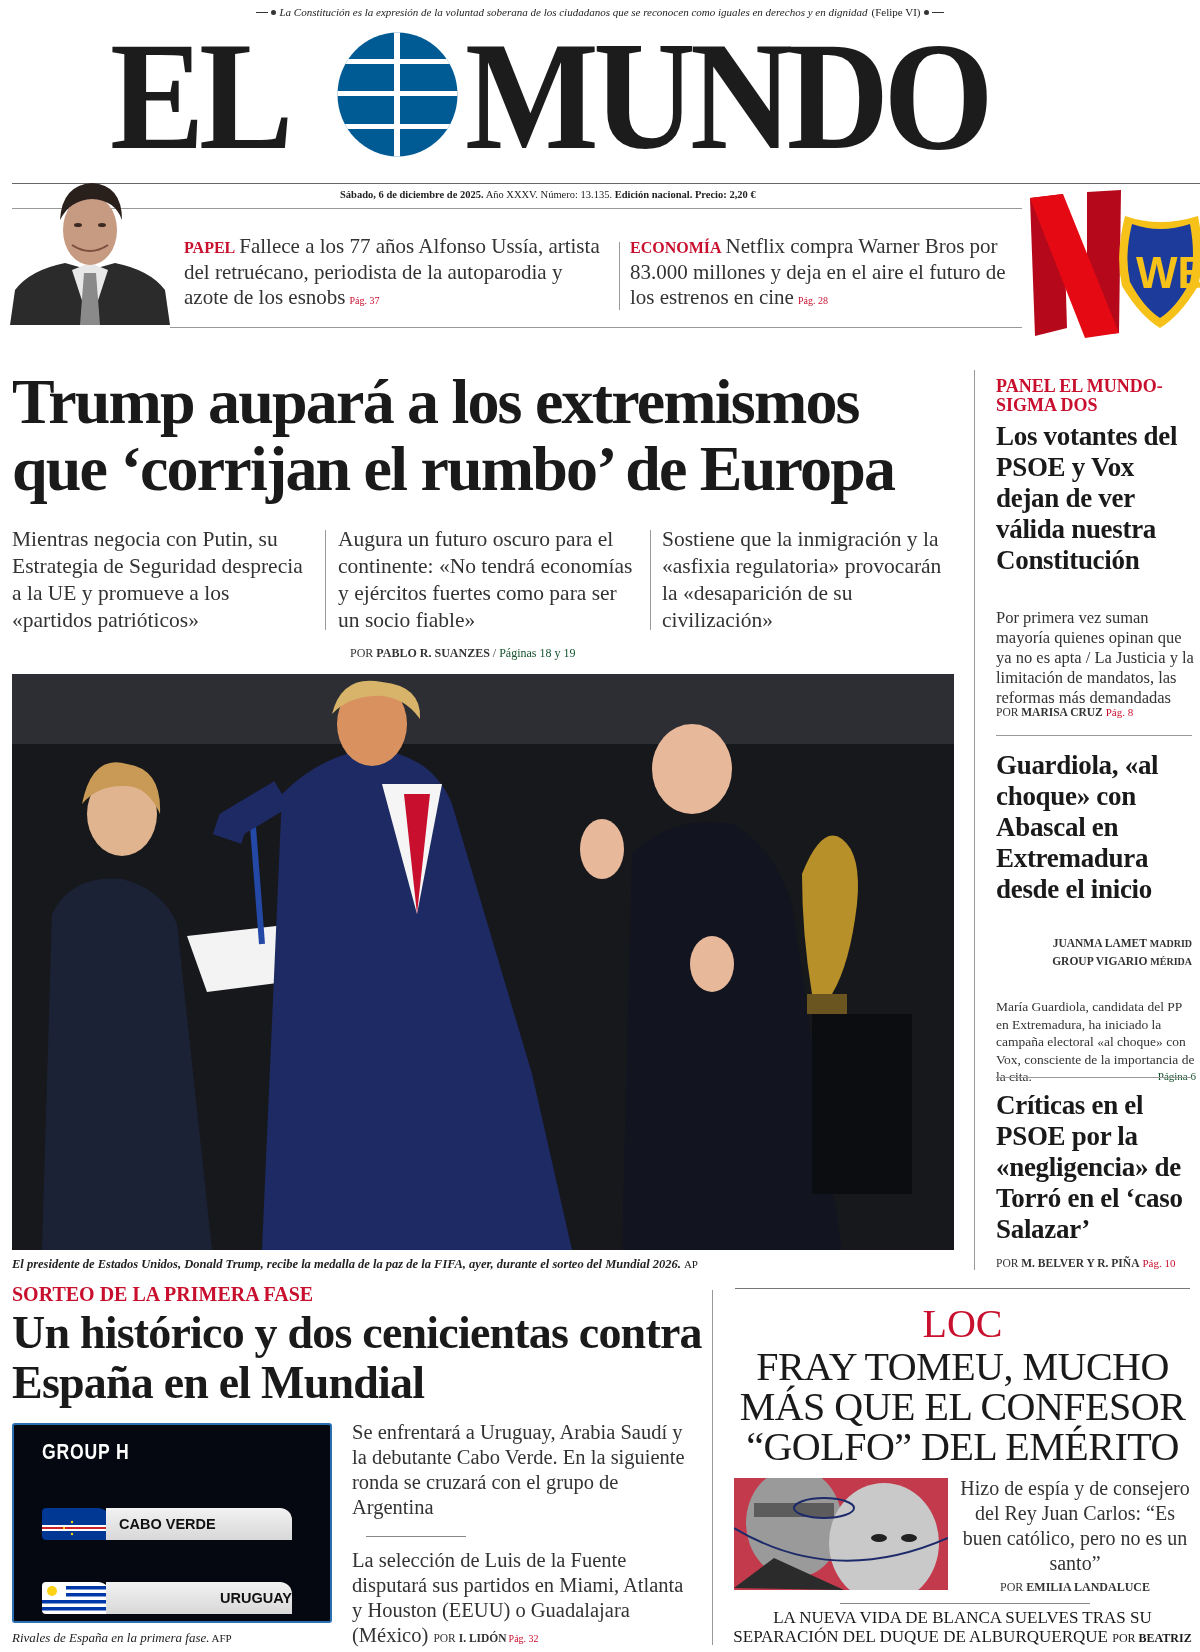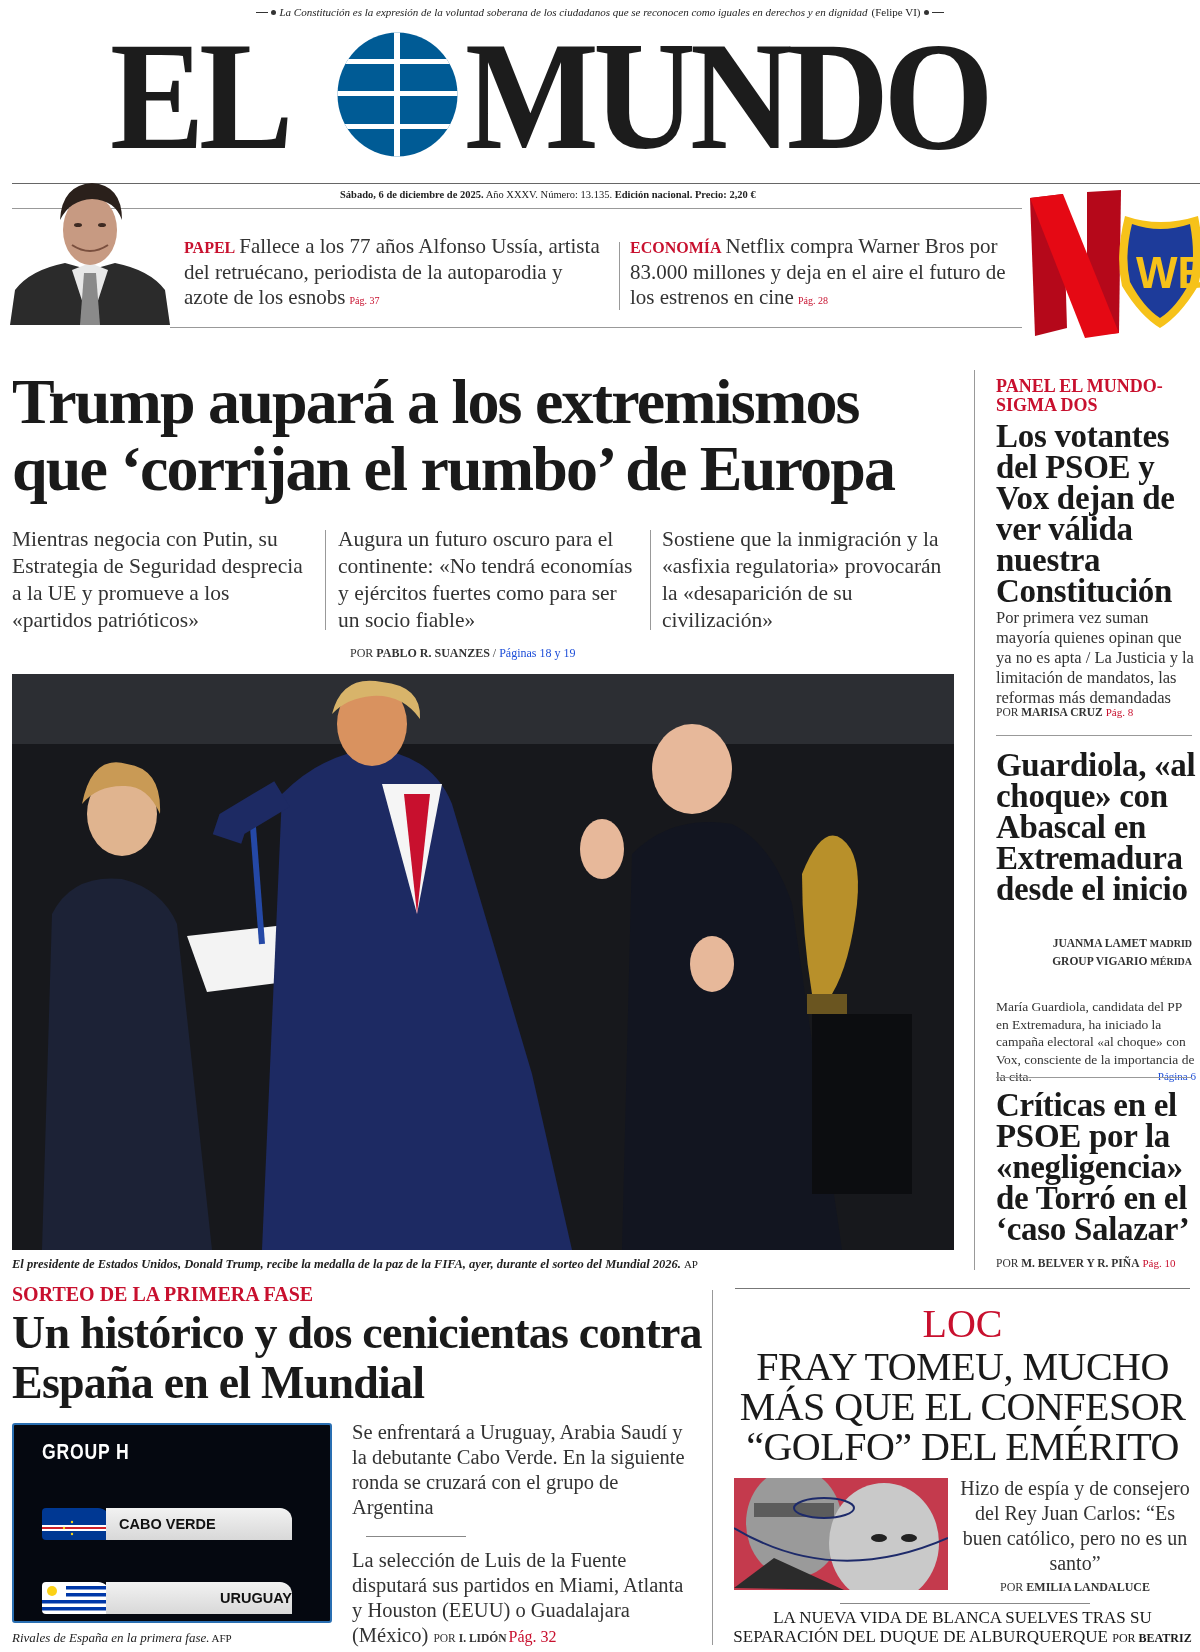--- a/index.html
+++ b/index.html
@@ -1,19 +1,19 @@
 <!DOCTYPE html>
 <html><head>
 <meta charset="utf-8">
 <style>
   * { box-sizing: border-box; margin: 0; padding: 0; }
   html, body { width: 1200px; height: 1652px; background: #ffffff; overflow: hidden; }
   body { font-family: "Liberation Serif", "DejaVu Serif", serif; color: #1a1a1a; position: relative; }
   .abs { position: absolute; }
-  .red { color: #1d4ed8; }
+  .red { color: #14532d; }
 
   
   #motto { left: 180px; top: 3px; width: 840px; height: 18px; display: flex; align-items: center; justify-content: center; font-size: 11px; font-style: italic; color: #222; white-space: nowrap; }
   #motto .rule { flex: 0 0 12px; height: 1px; background: #333; }
   #motto .dot { width: 5px; height: 5px; border-radius: 50%; background: #333; margin: 0 3px; }
   #motto .felipe { font-style: normal; margin-left: 4px; }
 
   
   #masthead { left: 110px; top: 26px; width: 980px; height: 140px; }
   .mast-letters { position: absolute; top: 0; font-family: "Liberation Serif", "DejaVu Serif", serif; font-weight: bold; font-size: 154px; line-height: 140px; letter-spacing: -6px; color: #1c1c1c; transform: scaleX(0.92); transform-origin: left top; }
@@ -45,21 +45,21 @@
   #byline-main b { font-weight: bold; }
 
   
   #main-photo { left: 12px; top: 674px; width: 942px; height: 576px; overflow: hidden; background: #1b1d22; }
   #photo-caption { left: 12px; top: 1257px; width: 950px; font-size: 12.5px; font-style: italic; font-weight: bold; color: #222; white-space: nowrap; }
   #photo-caption .credit { font-style: normal; font-weight: normal; font-size: 11px; margin-left: 3px; }
 
   
   #right-col-rule { left: 974px; top: 370px; height: 900px; }
   .rc-kicker { position: absolute; left: 996px; font-size: 18px; line-height: 19px; font-weight: bold; color: #c8102e; }
-  .rc-head { position: absolute; left: 996px; font-size: 33px; line-height: 31px; font-weight: bold; color: #1a1a1a; letter-spacing: -0.3px; }
+  .rc-head { position: absolute; left: 996px; font-size: 27px; line-height: 31px; font-weight: bold; color: #1a1a1a; letter-spacing: -0.3px; }
   .rc-body { position: absolute; left: 996px; font-size: 16.5px; line-height: 20px; color: #333; margin-top: 26px; }
   .rc-by { position: absolute; left: 996px; font-size: 11.5px; color: #333; white-space: nowrap; }
   .rc-by b { font-weight: bold; }
   .rc-by .pag { color: #c8102e; font-size: 11px; margin-left: 3px; }
   .rc-sep { position: absolute; left: 996px; width: 196px; height: 1px; background: #999; }
 
   
   #sorteo-kicker { left: 12px; top: 1283px; font-size: 20px; font-weight: bold; color: #c8102e; }
   #sorteo-head { left: 12px; top: 1308px; width: 700px; font-size: 46px; line-height: 50px; font-weight: bold; color: #1a1a1a; letter-spacing: -0.8px; }
   #group-graphic { left: 12px; top: 1423px; width: 320px; height: 200px; background: #050810; border: 2px solid #2a6fb2; border-radius: 3px; overflow: hidden; }
@@ -69,21 +69,21 @@
   .team-name { position: absolute; left: 64px; top: 0; width: 186px; height: 32px; background: linear-gradient(#f2f2f2, #d8d8d8); border-radius: 0 12px 0 0; font-family: "Liberation Sans", "DejaVu Sans", sans-serif; font-weight: bold; font-size: 14.5px; line-height: 32px; padding-left: 13px; color: #111; }
   #group-caption { left: 12px; top: 1630px; font-size: 13px; font-style: italic; color: #222; }
   #group-caption .credit { font-style: normal; font-size: 11px; margin-left: 2px; }
 
   .sorteo-body { position: absolute; left: 352px; width: 340px; font-size: 20.5px; line-height: 25px; color: #333; }
   #sorteo-body-1 { top: 1420px; }
   #sorteo-sep { left: 366px; top: 1536px; width: 100px; height: 1px; background: #888; }
   #sorteo-body-2 { top: 1548px; }
   #sorteo-body-2 .by { font-size: 11.5px; }
   #sorteo-body-2 .by b { font-weight: bold; }
-  #sorteo-body-2 .pag { color: #c8102e; font-size: 16px; margin-left: 2px; }
+  #sorteo-body-2 .pag { color: #c8102e; font-size: 10px; margin-left: 2px; }
 
   
   #loc-rule-v { left: 712px; top: 1290px; height: 355px; }
   #loc-rule-top { left: 735px; top: 1288px; width: 455px; }
   #loc-title { left: 730px; top: 1304px; width: 465px; text-align: center; font-size: 40px; line-height: 40px; color: #c8102e; }
   #loc-head { left: 730px; top: 1347px; width: 465px; text-align: center; font-size: 40px; line-height: 40px; color: #1a1a1a; letter-spacing: -0.5px; }
   #loc-photo { left: 734px; top: 1478px; width: 214px; height: 112px; overflow: hidden; background: #c43a4d; }
   #loc-deck { left: 955px; top: 1476px; width: 240px; text-align: center; font-size: 20px; line-height: 25px; color: #333; }
   #loc-by { left: 955px; top: 1580px; width: 240px; text-align: center; font-size: 12px; color: #333; }
   #loc-by b { font-weight: bold; }

